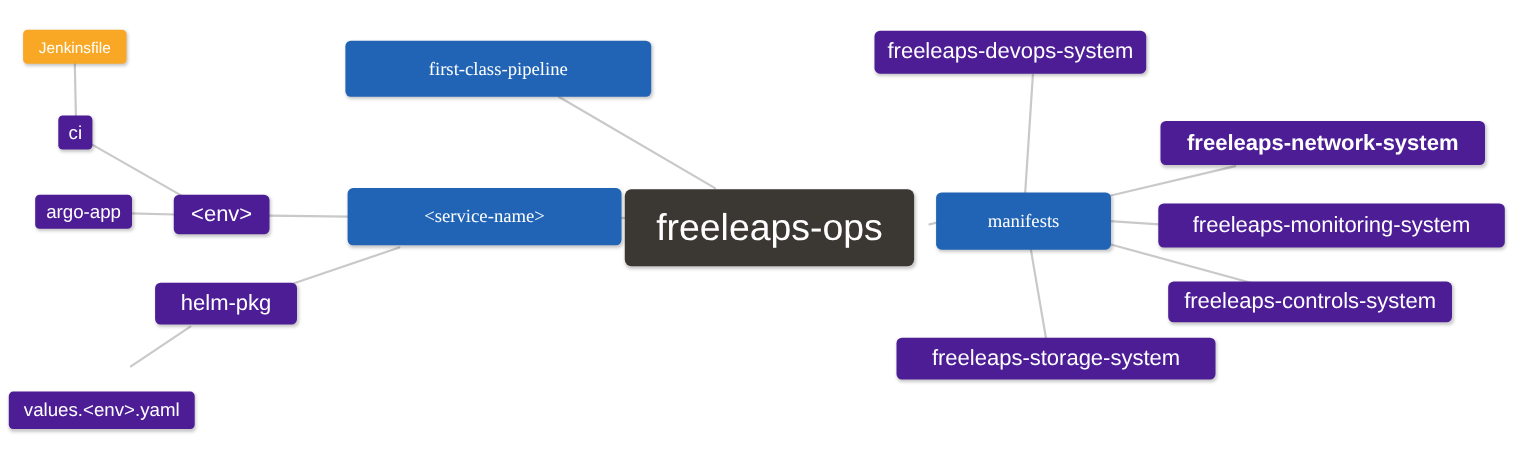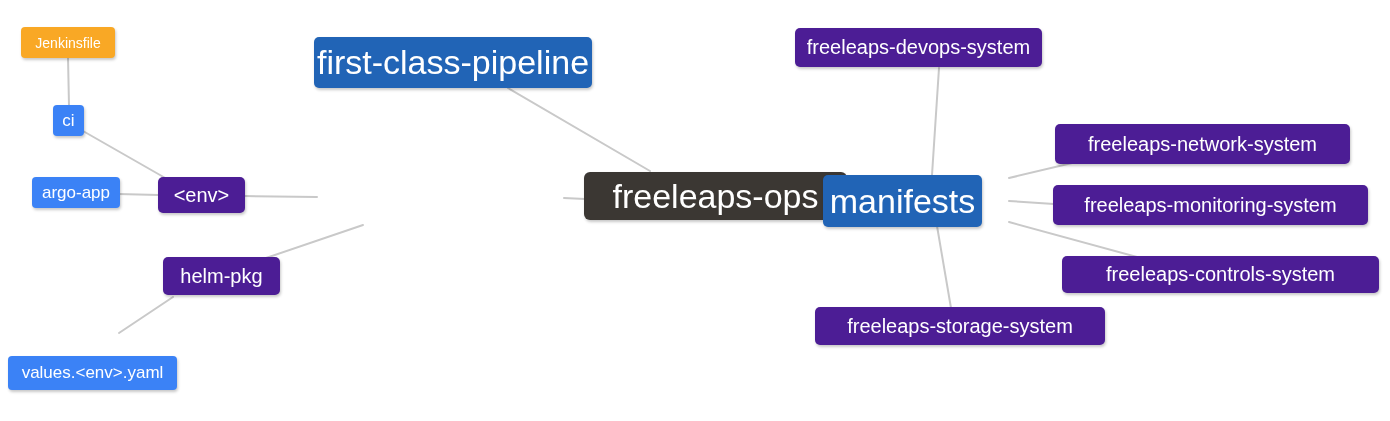--- a/index.html
+++ b/index.html
@@ -38,43 +38,43 @@
     white-space: nowrap;
     border-radius: 5px;
     box-shadow: 1px 2px 3px rgba(0,0,0,0.22);
     cursor: pointer;
     user-select: none;
   }
   
   .dark  { background: #3b3733; }
   .blue  { background: #2164b6; }
   .green { background: #4c1d95; }
-  .red   { background: #3b82f6; }
+  .red   { background: #4c1d95; }
   .amber { background: #f9a825; }
   
   .s1 { font-size: 34px; border-radius: 6px; }
-  .s2 { font-size: 34px; }
+  .s2 { font-size: 17px; font-family: Liberation Serif, serif; }
   .s3 { font-size: 20px; }
   .s4 { font-size: 17px; border-radius: 4px; }
   .s5 { font-size: 14px; border-radius: 4px; }
   
   .n-jenkinsfile { left: 21px;   top: 27px;  width: 94px;  height: 31px; }
   .n-ci          { left: 53px;   top: 105px; width: 31px;  height: 31px; }
   .n-argo-app    { left: 32px;   top: 177px; width: 88px;  height: 31px; }
   .n-env         { left: 158px;  top: 177px; width: 87px;  height: 36px; text-align: center; }
-  .n-helm-pkg    { left: 163px;  top: 257px; width: 117px; height: 38px; text-align: right; }
+  .n-helm-pkg    { left: 141px;  top: 257px; width: 129px; height: 38px; text-align: right; }
   .n-values      { left: 8px;    top: 332px; width: 169px; height: 34px; margin-top: 24px; }
   .n-fcp         { left: 314px;  top: 37px;  width: 278px; height: 51px; }
   .n-service     { left: 316px;  top: 171px; width: 249px; height: 52px; }
-  .n-ops         { left: 584px;  top: 172px; width: 263px; height: 48px; }
-  .n-manifests   { left: 823px;  top: 175px; width: 159px; height: 52px; }
+  .n-ops         { left: 568px;  top: 172px; width: 263px; height: 70px; }
+  .n-manifests   { left: 851px;  top: 175px; width: 159px; height: 52px; }
   .n-devops      { left: 795px;  top: 28px;  width: 247px; height: 39px; }
-  .n-network     { left: 1055px; top: 124px; width: 295px; height: 40px; }
+  .n-network     { left: 1055px; top: 110px; width: 295px; height: 40px; font-weight: bold; }
   .n-monitoring  { left: 1053px; top: 185px; width: 315px; height: 40px; }
-  .n-controls    { left: 1062px; top: 256px; width: 317px; height: 37px; }
+  .n-controls    { left: 1062px; top: 256px; width: 258px; height: 37px; }
   .n-storage     { left: 815px;  top: 307px; width: 290px; height: 38px; }
 </style>
 </head>
 <body>
 
 <div class="canvas">
 
   <svg class="edges" width="1390" height="421" viewBox="0 0 1390 421" xmlns="http://www.w3.org/2000/svg">
     <line x1="68" y1="57" x2="69" y2="106"></line>
     <line x1="83" y1="131" x2="167" y2="179"></line>
@@ -92,20 +92,21 @@
     <line x1="937" y1="226" x2="951" y2="308"></line>
   </svg>
 
   <div class="node amber s5 n-jenkinsfile">Jenkinsfile</div>
   <div class="node red   s4 n-ci">ci</div>
   <div class="node red   s4 n-argo-app">argo-app</div>
   <div class="node green s3 n-env">&lt;env&gt;</div>
   <div class="node green s3 n-helm-pkg">helm-pkg</div>
   <div class="node red   s4 n-values">values.&lt;env&gt;.yaml</div>
   <div class="node blue  s2 n-fcp">first-class-pipeline</div>
+  <div class="node blue  s2 n-service">&lt;service-name&gt;</div>
   <div class="node dark  s1 n-ops">freeleaps-ops</div>
   <div class="node blue  s2 n-manifests">manifests</div>
   <div class="node green s3 n-devops">freeleaps-devops-system</div>
   <div class="node green s3 n-network">freeleaps-network-system</div>
   <div class="node green s3 n-monitoring">freeleaps-monitoring-system</div>
   <div class="node green s3 n-controls">freeleaps-controls-system</div>
   <div class="node green s3 n-storage">freeleaps-storage-system</div>
 
 </div>
 

